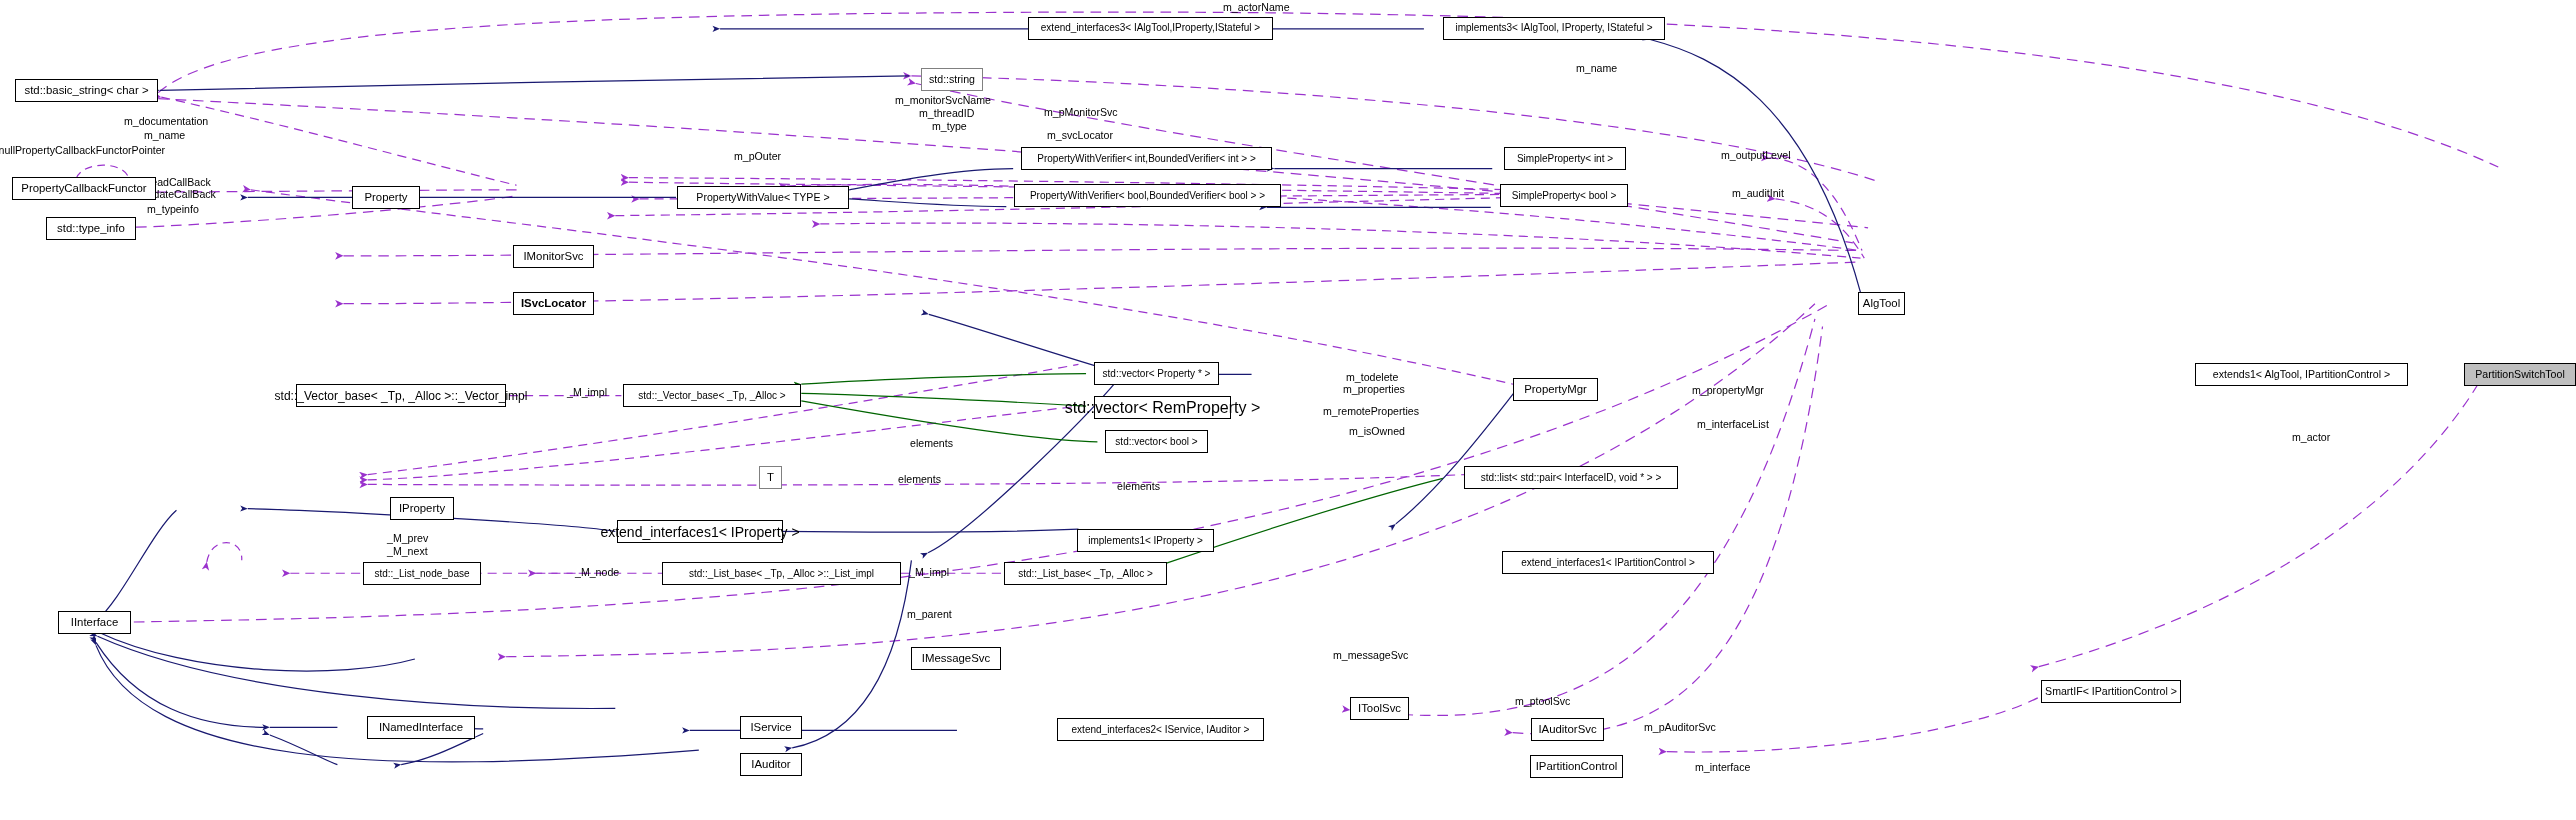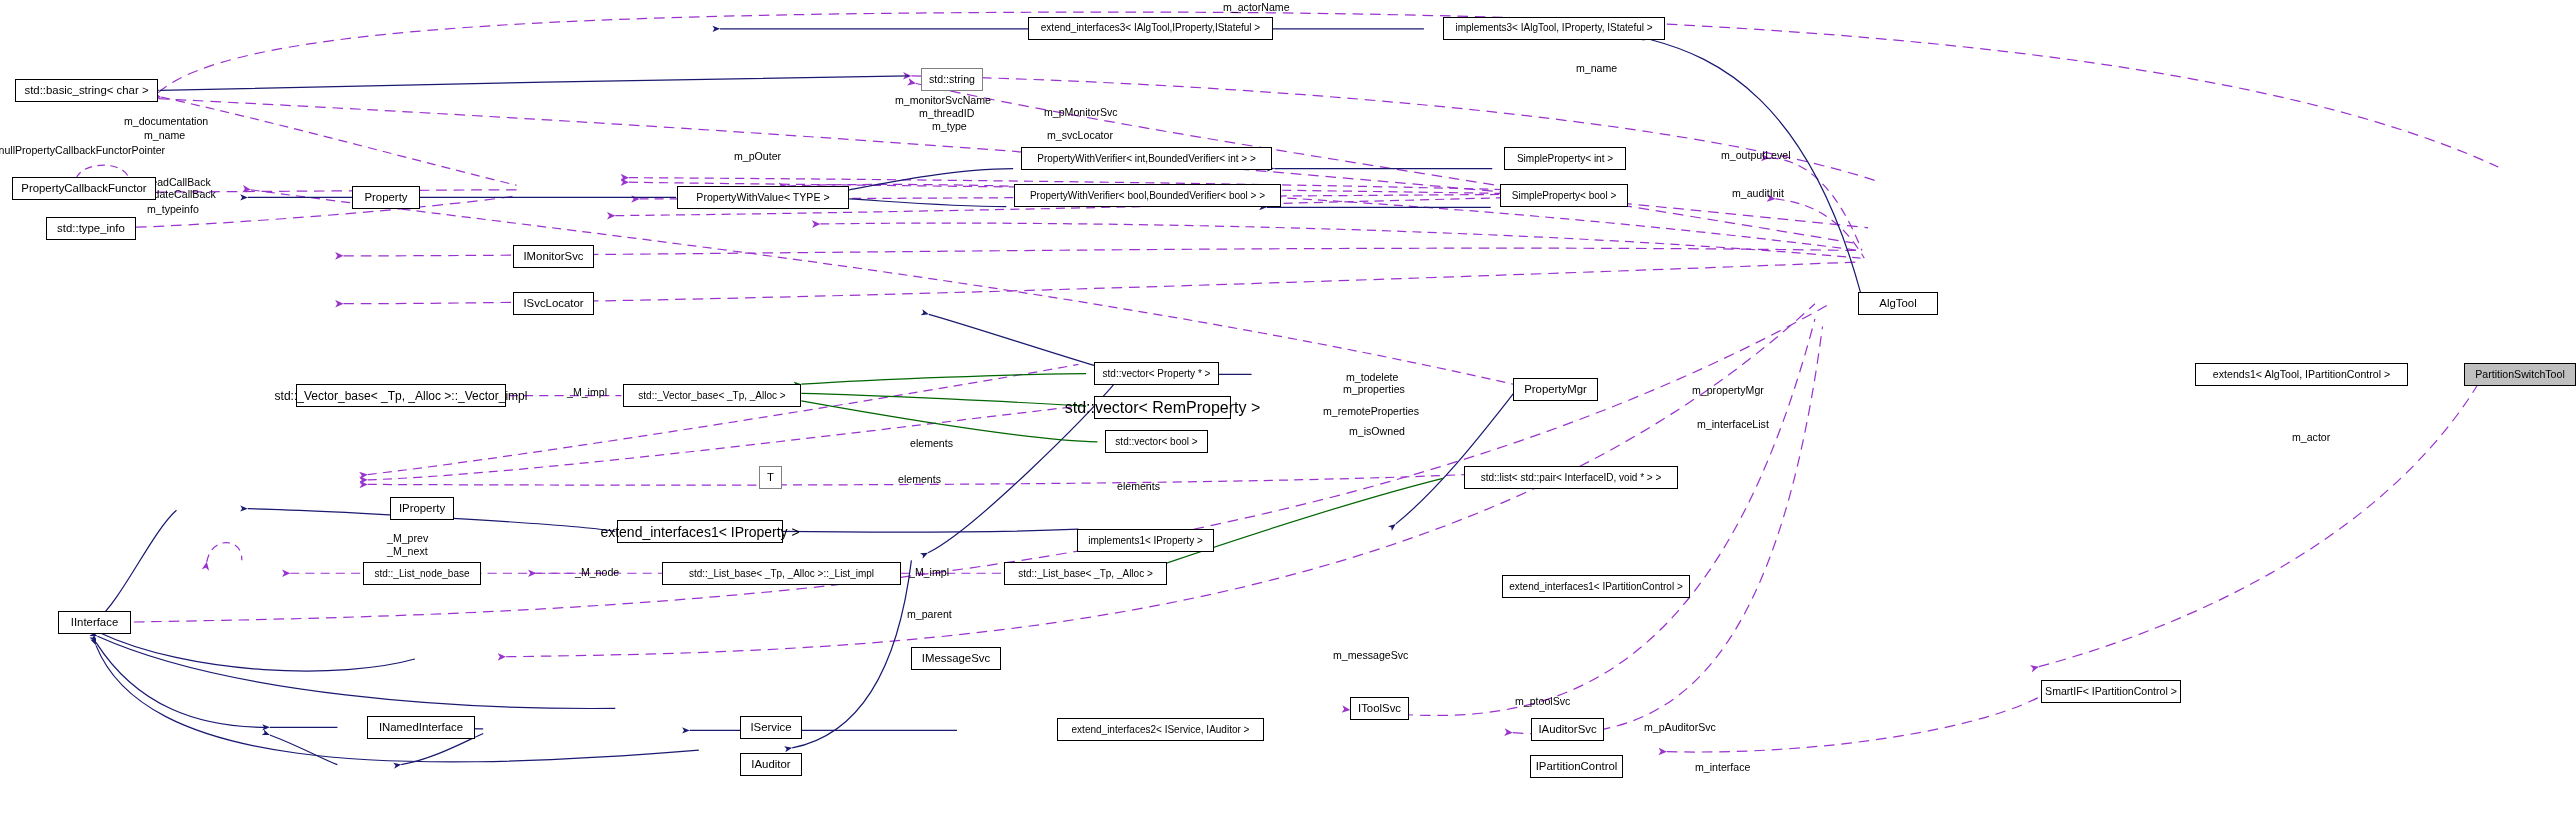--- a/index.html
+++ b/index.html
@@ -199,21 +199,21 @@
 
       <path d="M1535,742 C 1600,720 1780,660 1900,630" stroke="#006400" marker-start="url(#arrTpl)"></path>
     </g>
   </svg>
 
   <div class="node" style="left:15px;top:79px;width:143px;">std::basic_string&lt; char &gt;</div>
   <div class="node" style="left:12px;top:177px;width:144px;">PropertyCallbackFunctor</div>
   <div class="node" style="left:46px;top:217px;width:90px;">std::type_info</div>
   <div class="node" style="left:352px;top:186px;width:68px;">Property</div>
   <div class="node" style="left:513px;top:245px;width:81px;">IMonitorSvc</div>
-  <div class="node" style="left:513px;top:292px;width:81px;">ISvcLocator</div>
+  <div class="node" style="left:513px;top:292px;width:81px;font-weight:bold;">ISvcLocator</div>
   <div class="node" style="left:677px;top:186px;width:172px;font-size:10.6px;">PropertyWithValue&lt; TYPE &gt;</div>
   <div class="node" style="left:296px;top:384px;width:210px;font-size:12px;">std::_Vector_base&lt; _Tp, _Alloc &gt;::_Vector_impl</div>
   <div class="node" style="left:623px;top:384px;width:178px;font-size:10px;">std::_Vector_base&lt; _Tp, _Alloc &gt;</div>
   <div class="node" style="left:390px;top:497px;width:64px;">IProperty</div>
   <div class="node" style="left:363px;top:562px;width:118px;font-size:10px;">std::_List_node_base</div>
   <div class="node" style="left:662px;top:562px;width:239px;font-size:10px;">std::_List_base&lt; _Tp, _Alloc &gt;::_List_impl</div>
   <div class="node" style="left:1004px;top:562px;width:163px;font-size:10px;">std::_List_base&lt; _Tp, _Alloc &gt;</div>
   <div class="node" style="left:58px;top:611px;width:73px;">IInterface</div>
   <div class="node" style="left:911px;top:647px;width:90px;">IMessageSvc</div>
   <div class="node" style="left:367px;top:716px;width:108px;">INamedInterface</div>
@@ -227,22 +227,22 @@
   <div class="node" style="left:1014px;top:184px;width:267px;font-size:10px;">PropertyWithVerifier&lt; bool,BoundedVerifier&lt; bool &gt; &gt;</div>
   <div class="node" style="left:1504px;top:147px;width:122px;font-size:10px;">SimpleProperty&lt; int &gt;</div>
   <div class="node" style="left:1500px;top:184px;width:128px;font-size:10px;">SimpleProperty&lt; bool &gt;</div>
   <div class="node" style="left:1094px;top:362px;width:125px;font-size:10px;">std::vector&lt; Property * &gt;</div>
   <div class="node" style="left:1094px;top:396px;width:137px;font-size:16px;">std::vector&lt; RemProperty &gt;</div>
   <div class="node" style="left:1105px;top:430px;width:103px;font-size:10px;">std::vector&lt; bool &gt;</div>
   <div class="node" style="left:1513px;top:378px;width:85px;">PropertyMgr</div>
   <div class="node" style="left:617px;top:520px;width:166px;font-size:14px;">extend_interfaces1&lt; IProperty &gt;</div>
   <div class="node" style="left:1077px;top:529px;width:137px;font-size:10px;">implements1&lt; IProperty &gt;</div>
   <div class="node" style="left:1464px;top:466px;width:214px;font-size:10px;">std::list&lt; std::pair&lt; InterfaceID, void * &gt; &gt;</div>
-  <div class="node" style="left:1858px;top:292px;width:80px;">AlgTool</div>
-  <div class="node" style="left:1502px;top:575px;width:188px;font-size:10px;">extend_interfaces1&lt; IPartitionControl &gt;</div>
+  <div class="node" style="left:1858px;top:292px;width:47px;">AlgTool</div>
+  <div class="node" style="left:1502px;top:551px;width:212px;font-size:10px;">extend_interfaces1&lt; IPartitionControl &gt;</div>
   <div class="node" style="left:2195px;top:363px;width:213px;font-size:10.6px;">extends1&lt; AlgTool, IPartitionControl &gt;</div>
   <div class="node highlight" style="left:2464px;top:363px;width:112px;font-size:10.6px;">PartitionSwitchTool</div>
   <div class="node" style="left:2041px;top:680px;width:140px;font-size:10.6px;">SmartIF&lt; IPartitionControl &gt;</div>
   <div class="node" style="left:1350px;top:697px;width:59px;">IToolSvc</div>
   <div class="node" style="left:1057px;top:718px;width:207px;font-size:10px;">extend_interfaces2&lt; IService, IAuditor &gt;</div>
   <div class="node" style="left:1531px;top:718px;width:73px;">IAuditorSvc</div>
   <div class="node" style="left:1530px;top:755px;width:93px;">IPartitionControl</div>
 
   <div class="edge-label" style="left:1223px;top:0.8px;">m_actorName</div>
   <div class="edge-label" style="left:1576px;top:62px;">m_name</div>

